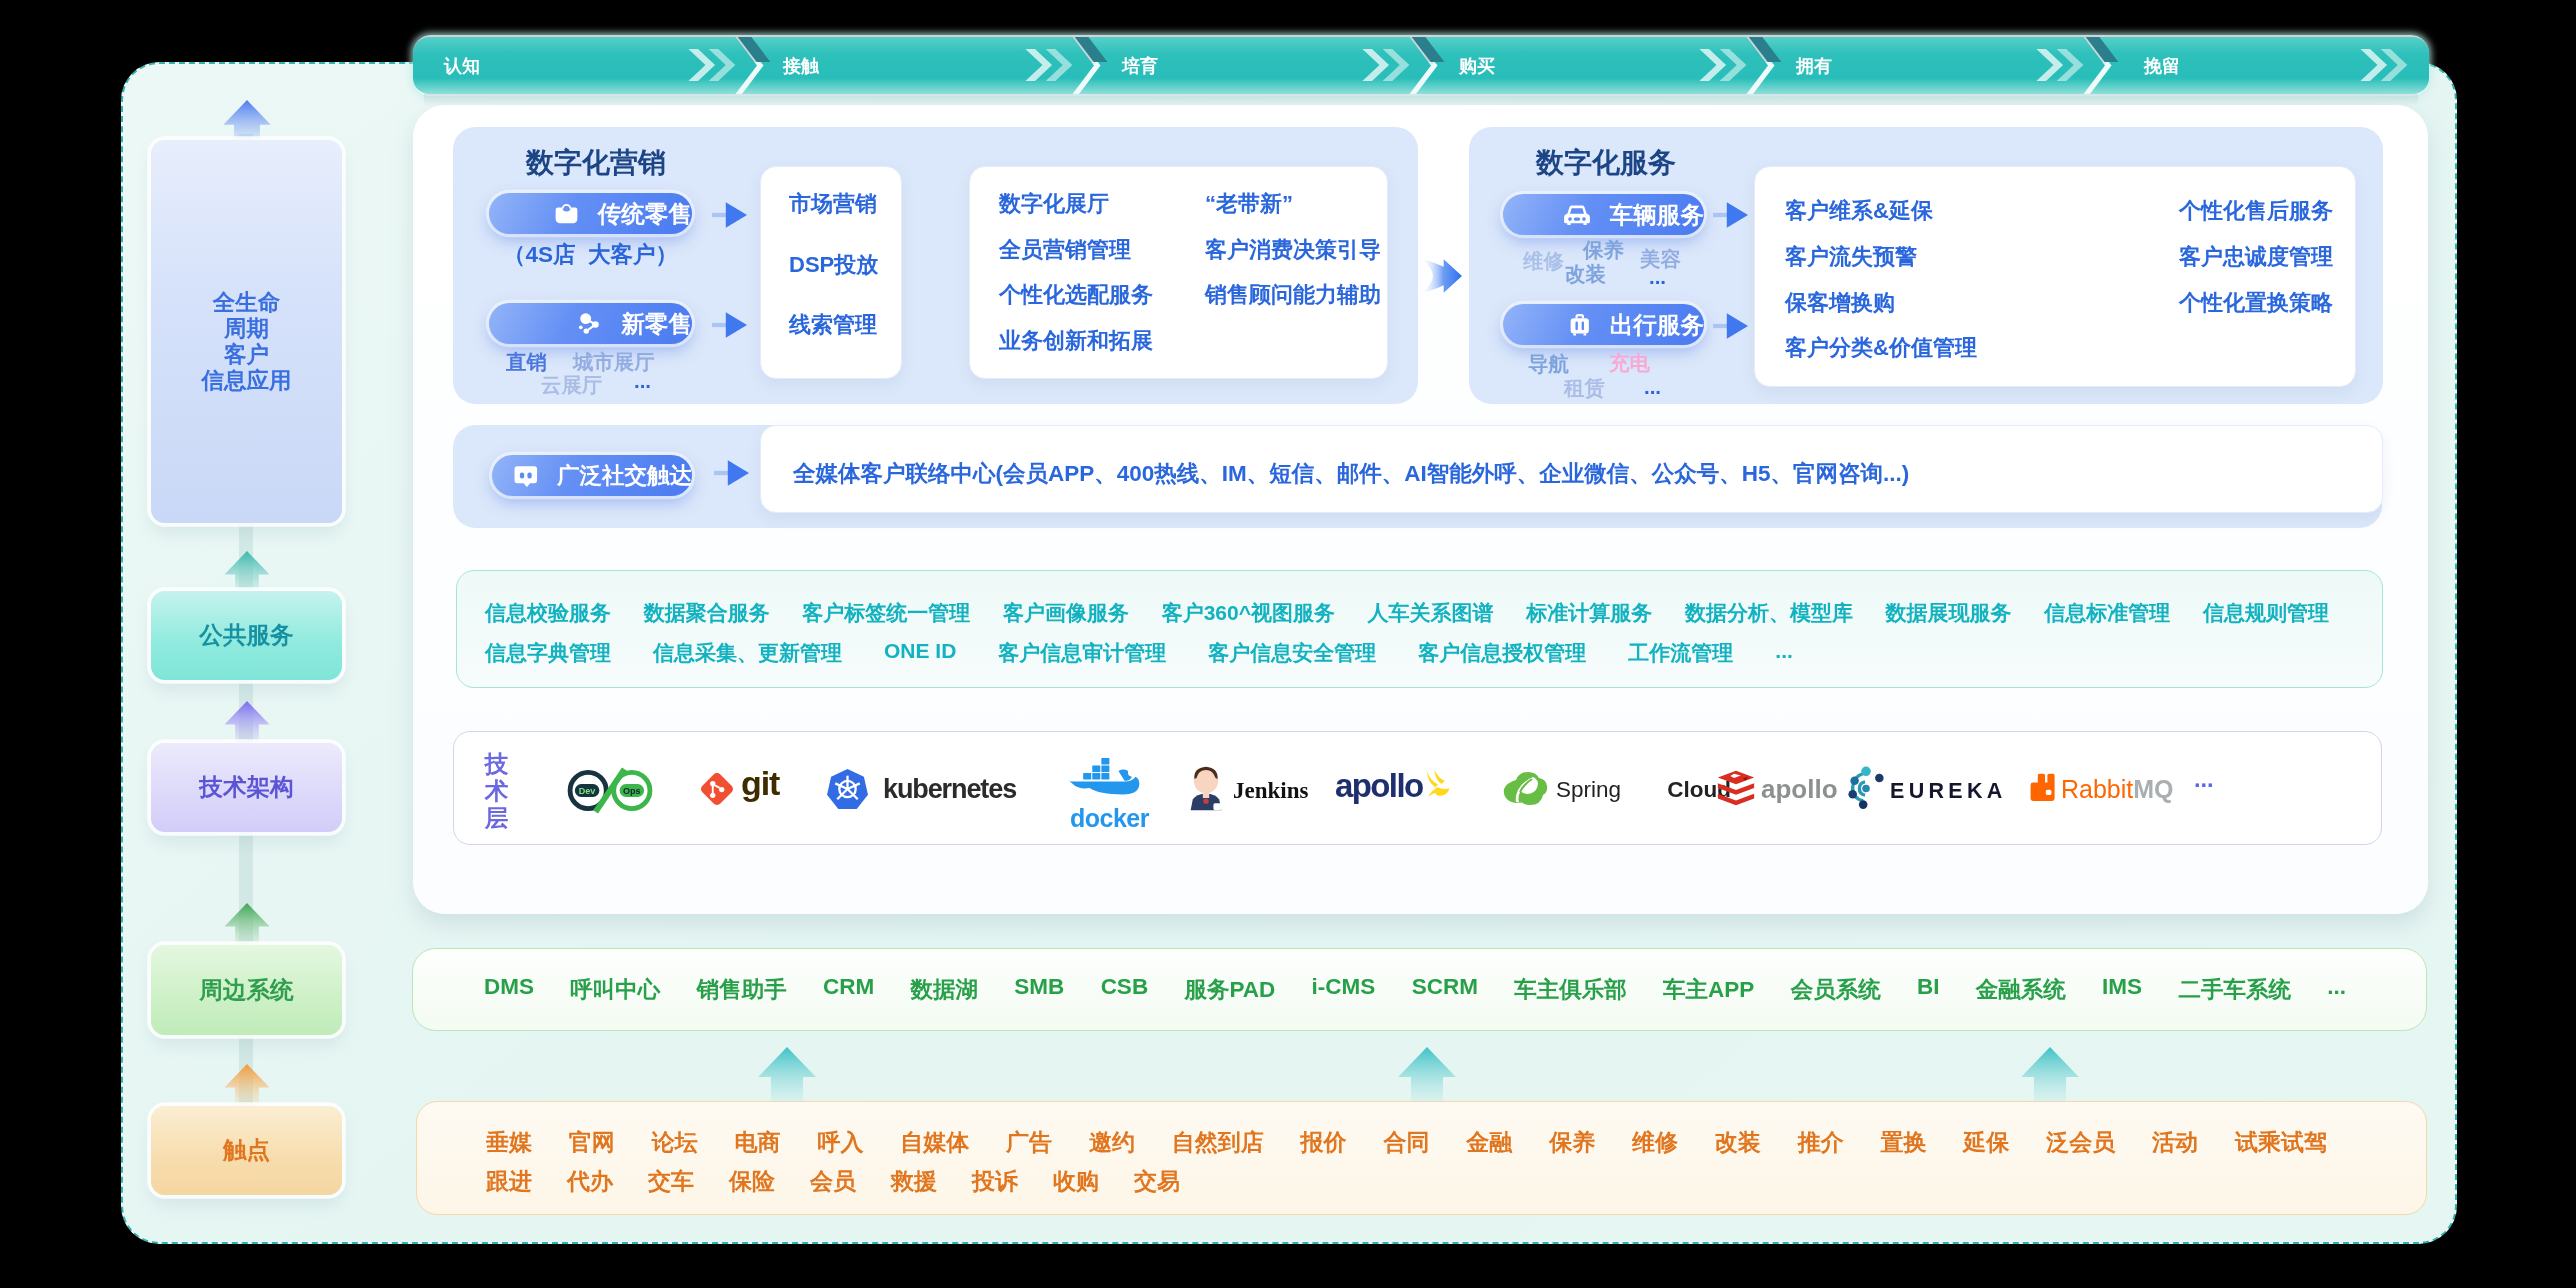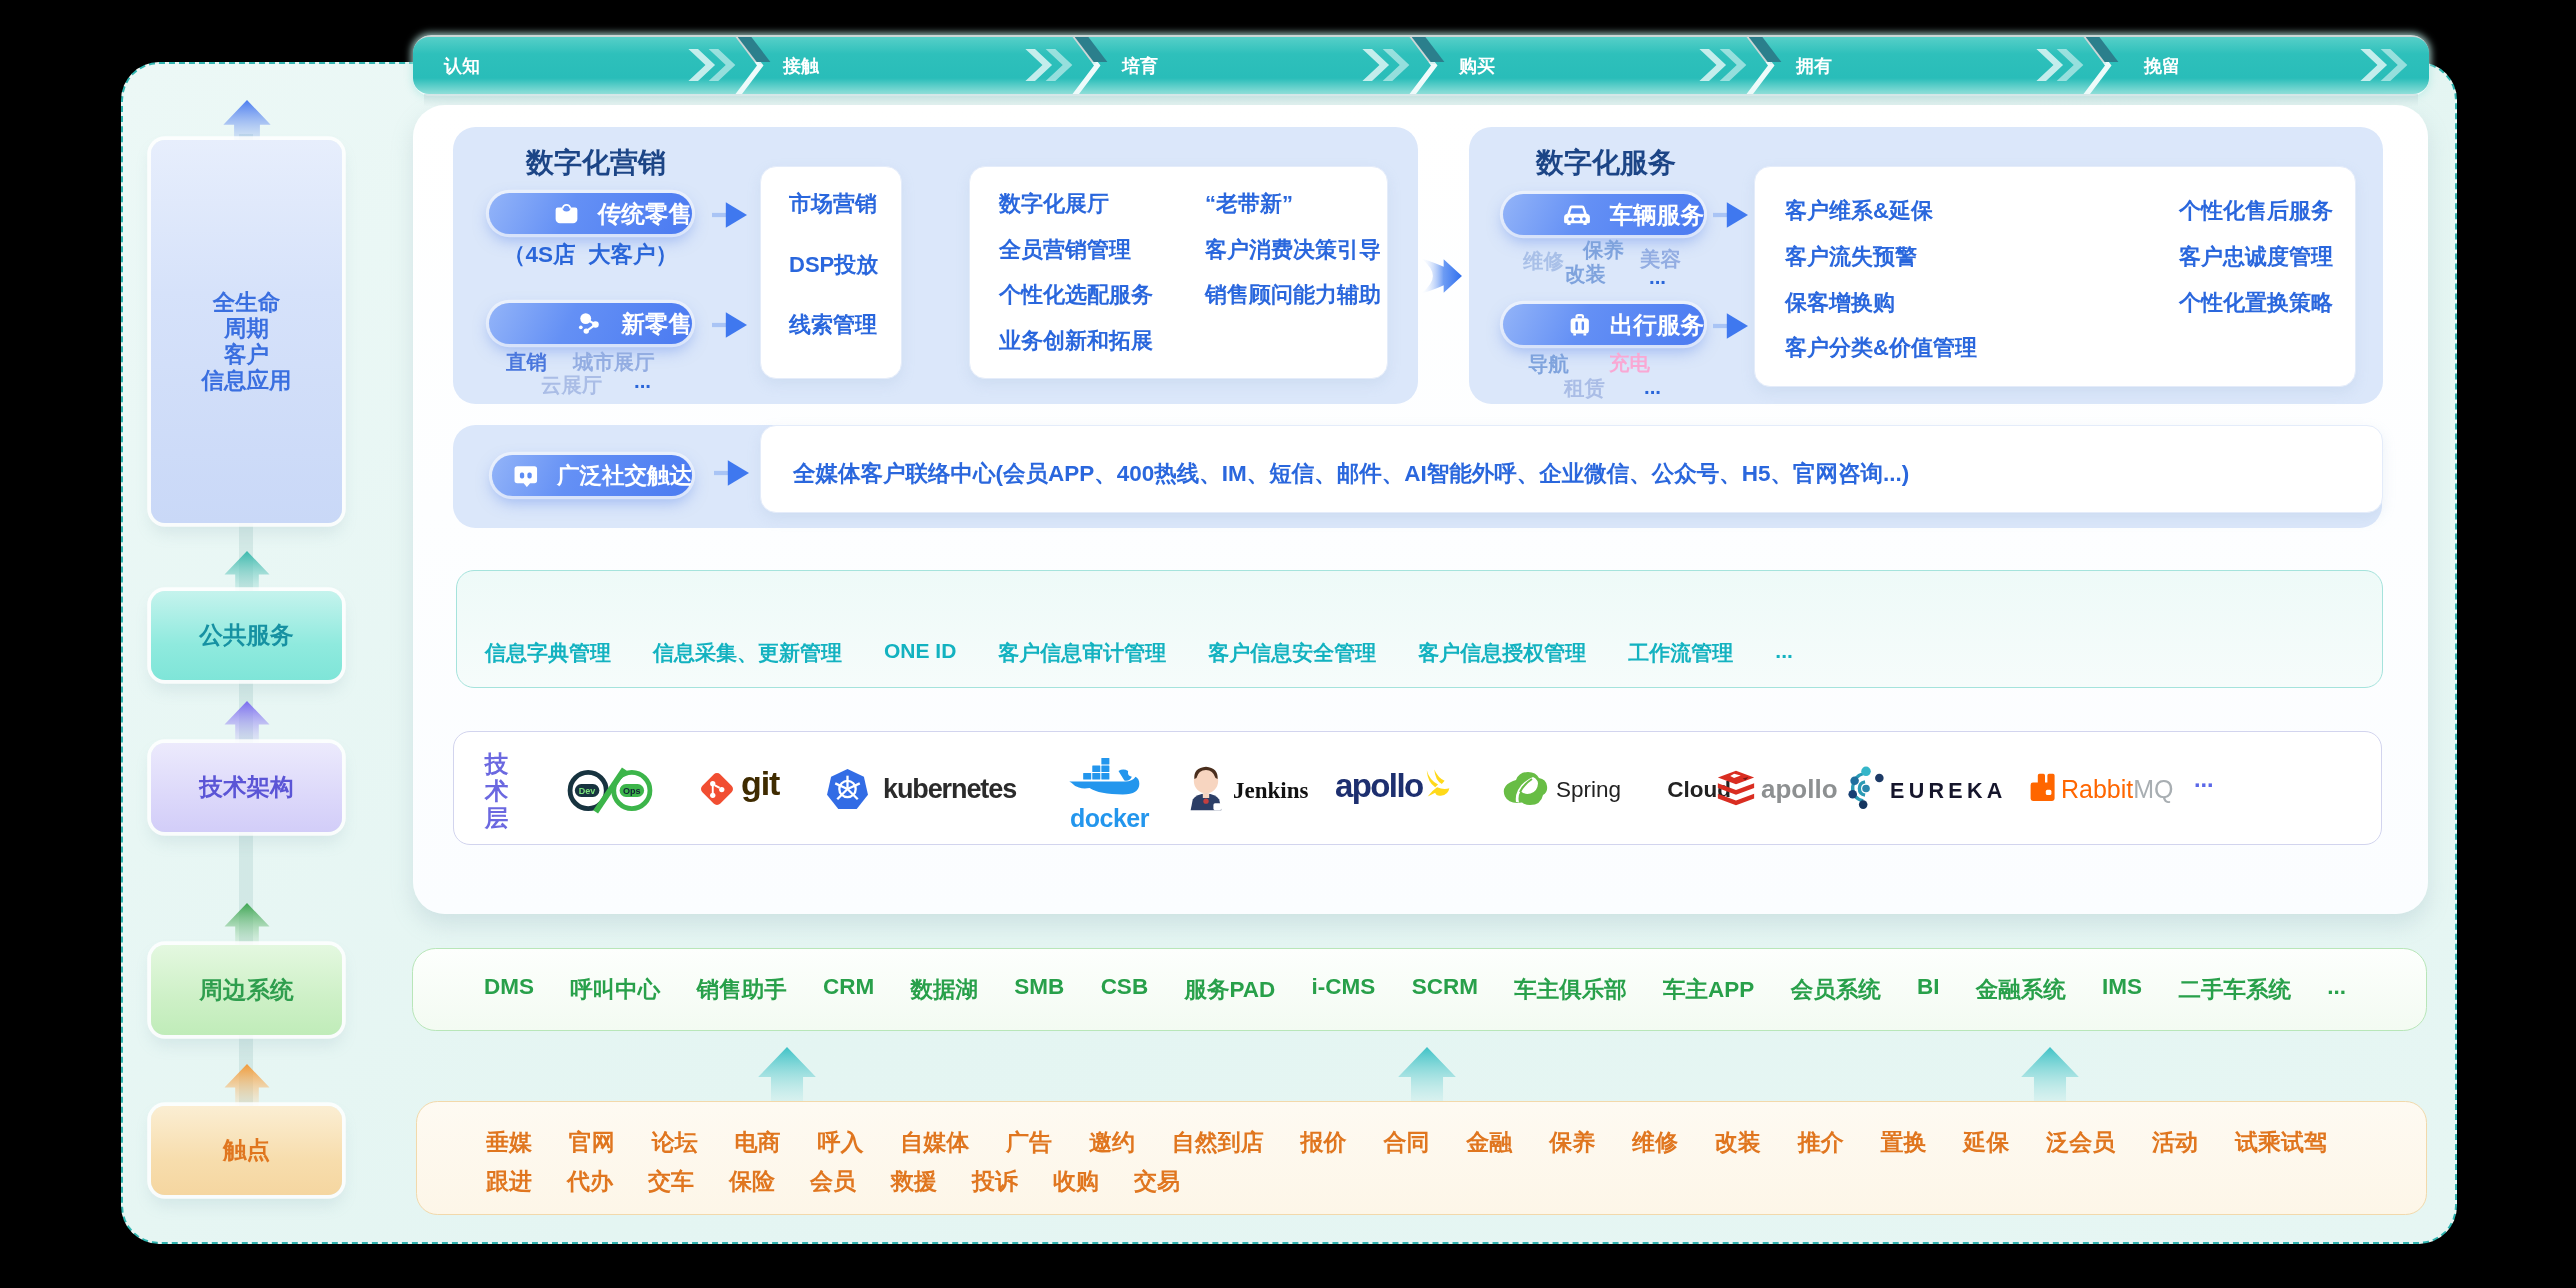--- a/index.html
+++ b/index.html
@@ -325,20 +325,33 @@
   <span>广泛社交触达</span>
 </div>
 <svg class="abs" style="left:714px;top:460px;" width="35" height="26" viewBox="0 0 66 48">
     <rect x="0" y="20" width="30" height="8" fill="#a9c4f5"></rect>
     <polygon points="26,0 66,24 26,48" fill="#3f78ef"></polygon>
   </svg>
 <div class="abs wbox" style="left:760px;top:425px;width:1623px;height:88px;"></div>
 <div class="abs blue" style="left:793px;top:458px;font-size:22.5px;">全媒体客户联络中心(会员APP、400热线、IM、短信、邮件、AI智能外呼、企业微信、公众号、H5、官网咨询...)</div>
 
 <div class="abs" id="teal">
+  <div class="row" style="top:28px; justify-content:space-between;">
+    <span class="tw">信息校验服务</span>
+      <span class="tw">数据聚合服务</span>
+      <span class="tw">客户标签统一管理</span>
+      <span class="tw">客户画像服务</span>
+      <span class="tw">客户360^视图服务</span>
+      <span class="tw">人车关系图谱</span>
+      <span class="tw">标准计算服务</span>
+      <span class="tw">数据分析、模型库</span>
+      <span class="tw">数据展现服务</span>
+      <span class="tw">信息标准管理</span>
+      <span class="tw">信息规则管理</span>
+  </div>
   <div class="row" style="top:68px; gap:42px;">
     <span class="tw">信息字典管理</span>
       <span class="tw">信息采集、更新管理</span>
       <span class="tw">ONE ID</span>
       <span class="tw">客户信息审计管理</span>
       <span class="tw">客户信息安全管理</span>
       <span class="tw">客户信息授权管理</span>
       <span class="tw">工作流管理</span>
       <span class="tw">...</span>
   </div>
@@ -442,21 +455,21 @@
   <circle cx="34" cy="84" r="9" fill="#15355f"></circle>
   <circle cx="40" cy="50" r="8" fill="#2a88ad"></circle>
   <circle cx="68" cy="28" r="9" fill="#1d3a66"></circle>
 </svg>
 <div class="abs" style="left:1890px;top:779px;font-size:21.5px;font-weight:bold;color:#15152b;letter-spacing:4.3px;">EUREKA</div>
 
 <svg class="abs" style="left:2029px;top:773px;" width="28" height="28" viewBox="0 0 70 70">
   <path d="M26 2 h10 a4 4 0 0 1 4 4 v18 h6 V6 a4 4 0 0 1 4-4 h10 a4 4 0 0 1 4 4 v58 a6 6 0 0 1-6 6 H10 a6 6 0 0 1-6-6 V30 a6 6 0 0 1 6-6 h12 V6 a4 4 0 0 1 4-4 z" fill="#f60"></path>
   <rect x="42" y="42" width="14" height="13" rx="4" fill="#fff"></rect>
 </svg>
-<div class="abs" style="left:2061px;top:775px;font-size:25px;"><span style="color:#f60;">Rabbit</span><span style="color:#a8aeb2;">MQ</span></div>
+<div class="abs" style="left:2061px;top:775px;font-size:25px;"><span style="color:#f60;">Rabbit</span><span style="color:#a8aeb2;font-weight:bold;">MQ</span></div>
 <div class="abs" style="left:2194px;top:766px;font-size:23.6px;font-weight:bold;color:#5b68e8;">...</div>
 
 <div class="abs" id="grow">
   <div style="position:absolute; left:71px; width:1862px; display:flex; justify-content:space-between;">
     <span class="gw">DMS</span>
       <span class="gw">呼叫中心</span>
       <span class="gw">销售助手</span>
       <span class="gw">CRM</span>
       <span class="gw">数据湖</span>
       <span class="gw">SMB</span>

